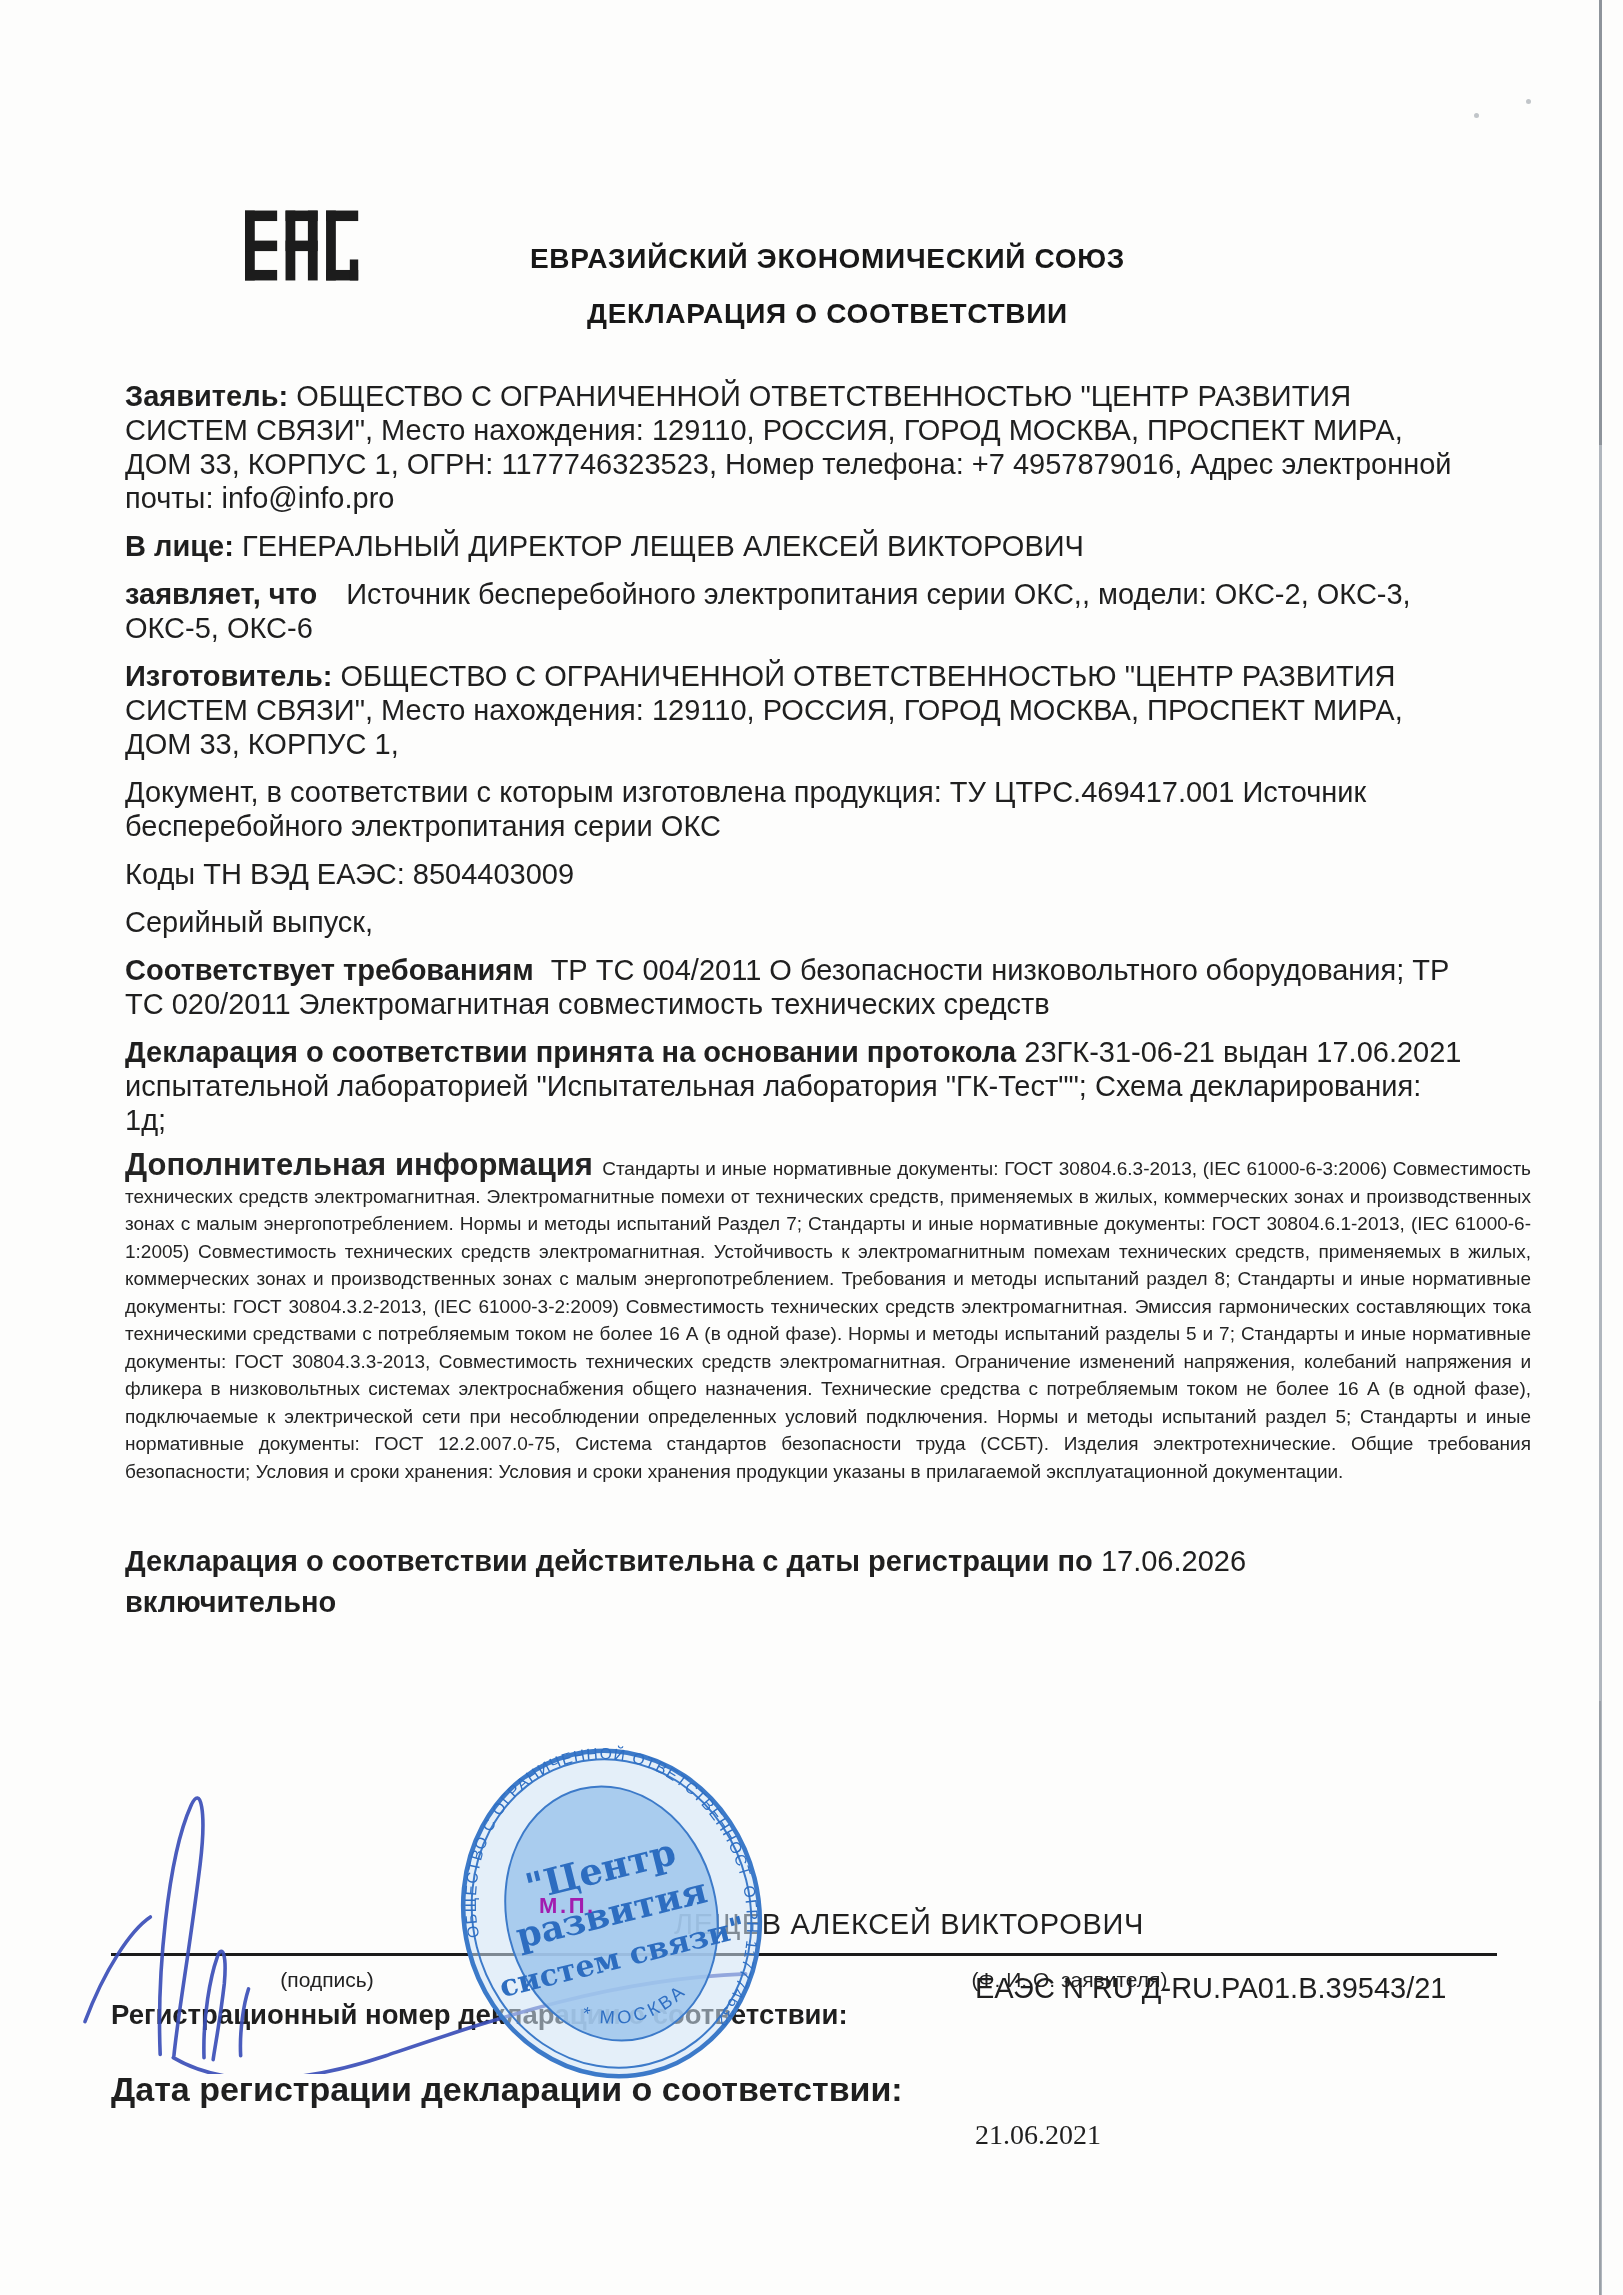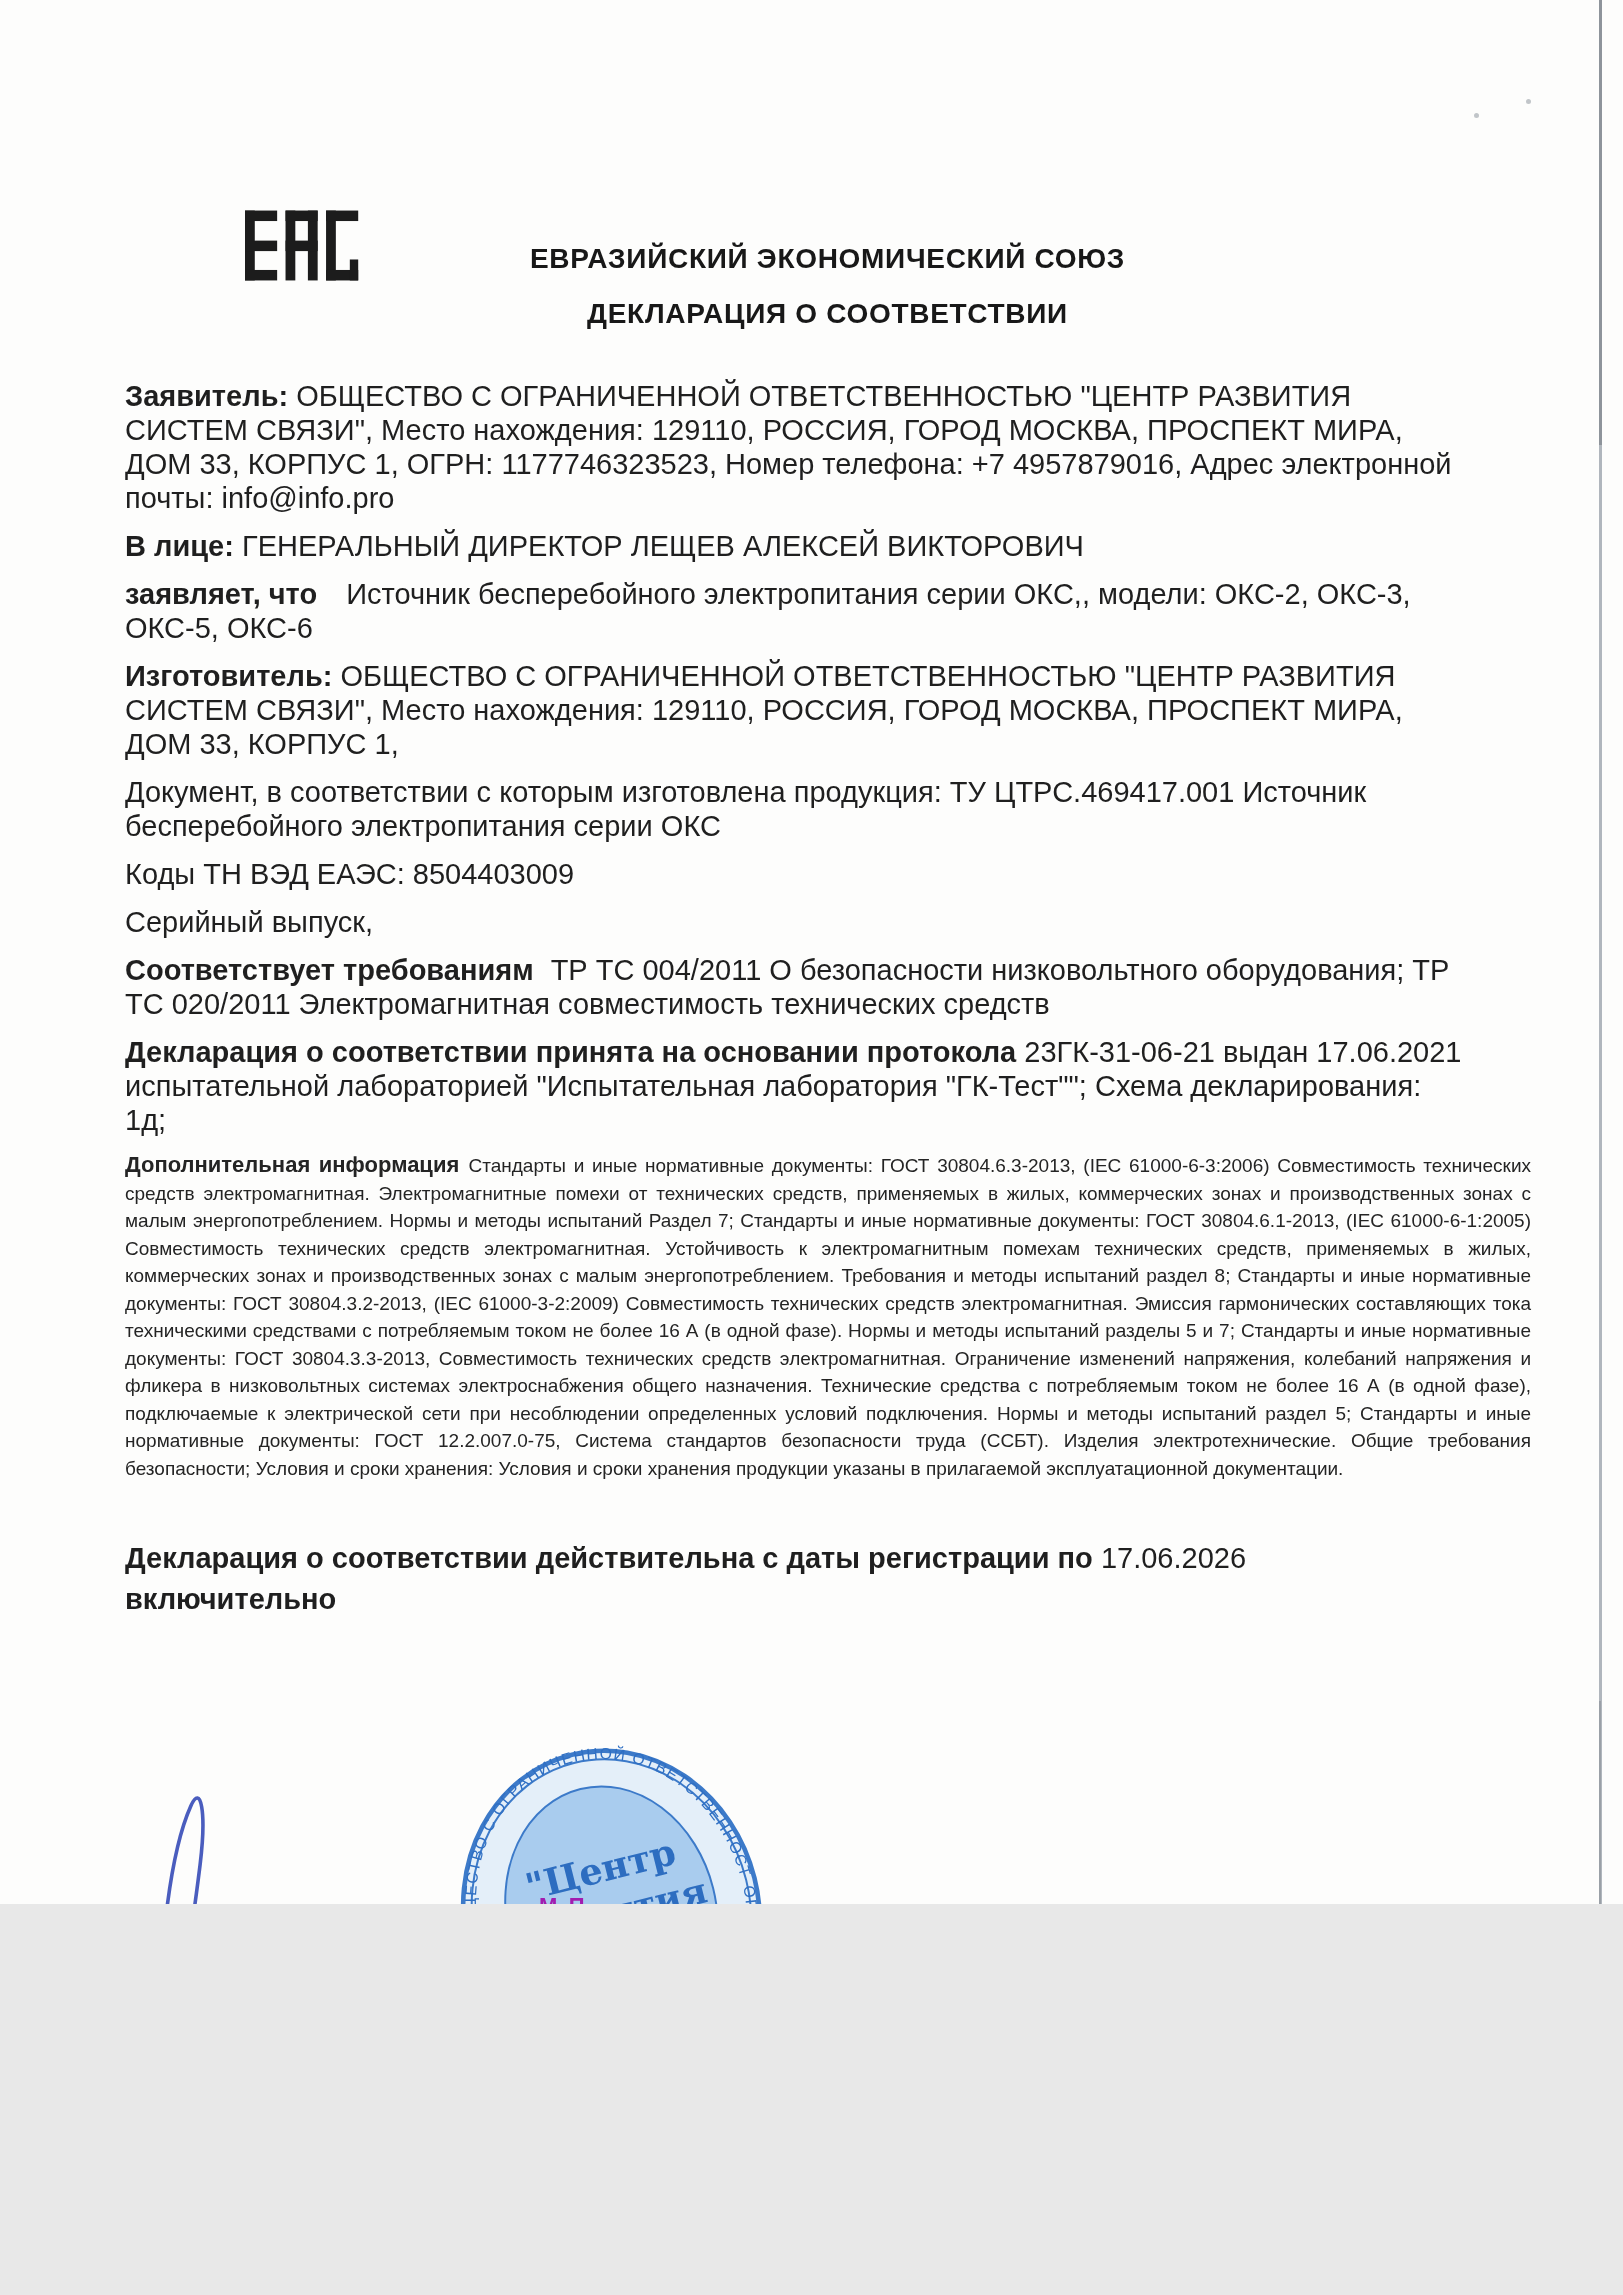--- a/index.html
+++ b/index.html
@@ -1,17 +1,17 @@
 <!DOCTYPE html>
 <html style="font-size:10.5px"><head>
 <meta charset="utf-8">
 <style>
   html,body { margin:0; padding:0; background:#e8e8e8; }
   .page {
-    position:relative; width:1624px; height:1904px;
+    position:relative; width:1624px; height:2295px;
     background:#fdfdfc; overflow:hidden;
     font-family:"Liberation Sans", sans-serif;
     color:#1f1f1f;
   }
   
   .edge-line { position:absolute; left:1599px; top:0; width:2.6px; height:2295px; background:#b0b6bd; z-index:1; }
   .edge-line-dark { position:absolute; left:1599px; top:0; width:2.6px; height:445px; background:#8e949b; z-index:1; }
   .edge-line-dark2 { position:absolute; left:1599px; top:1701px; width:2px; height:595px; background:#9aa0a7; z-index:1; }
   .speck { position:absolute; width:5.2px; height:5.2px; border-radius:50%; background:#9aa0a7; opacity:.6; }
 
@@ -30,21 +30,21 @@
   .bl { font-weight:bold; }
   .gap { display:inline-block; width:29px; }
   .gap-sm { display:inline-block; width:17px; }
   .mt-inperson { margin-top:14.4px; }
   .mt-declares { margin-top:18.3px; }
   .mt-docline { margin-top:1.3px; }
   .mt-tnved { margin-top:3.9px; }
   .mt-complies { margin-top:2.6px; }
   .mt-basis { margin-top:56px; }
   .addinfo { margin-top:10.5px !important; font-size:19px; line-height:27.5px; text-align:justify; color:#242424; }
-  .addinfo-label { font-size:22px; font-weight:bold; letter-spacing:0; margin-right:9.2px; }
+  .addinfo-label { font-size:31px; font-weight:bold; letter-spacing:0; margin-right:9.2px; }
   .validity { margin-top:56px !important; line-height:41px; }
 
   
   .sig-svg { position:absolute; left:39px; top:1760px; z-index:3; }
   .stamp-svg { position:absolute; left:415px; top:1704px; z-index:4; }
   .mp { position:absolute; left:539px; top:1893px; font-size:22px; font-weight:bold;
         letter-spacing:2.6px; z-index:5; color:#a21caf; }
   .fio-name { position:absolute; left:674px; top:1908px; font-size:29px; letter-spacing:0.7px; z-index:2; }
   .sig-line { position:absolute; left:111px; top:1953px; width:1386px; height:3.3px; background:#1b1b1b; z-index:2; }
   .under-label { position:absolute; top:1968px; font-size:21px; text-align:center; color:#222; z-index:2; }

